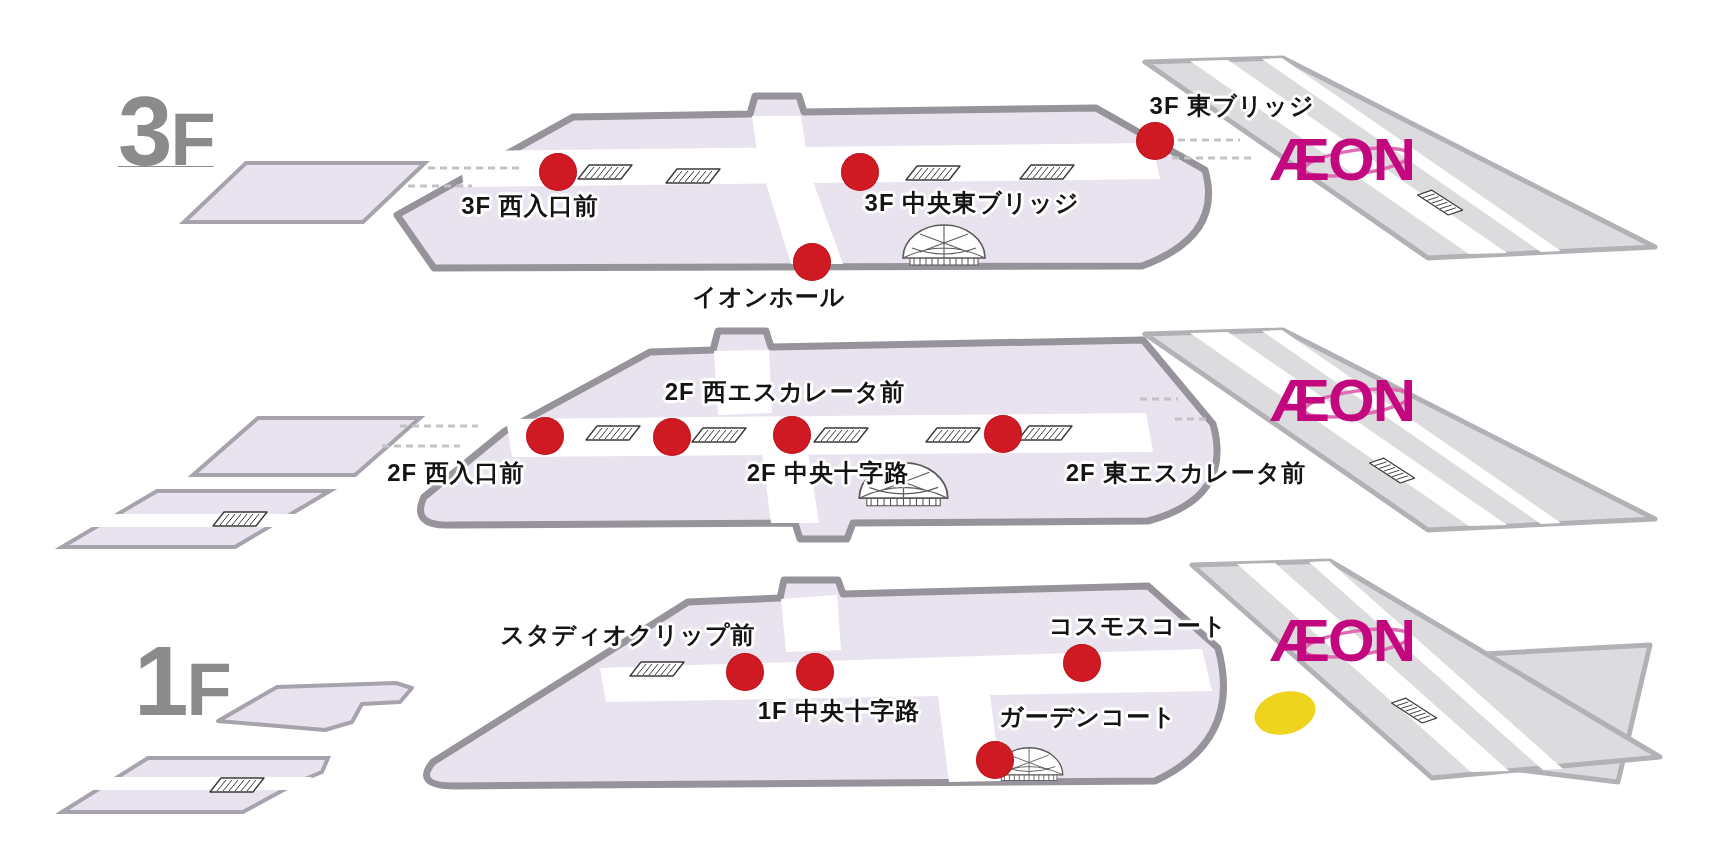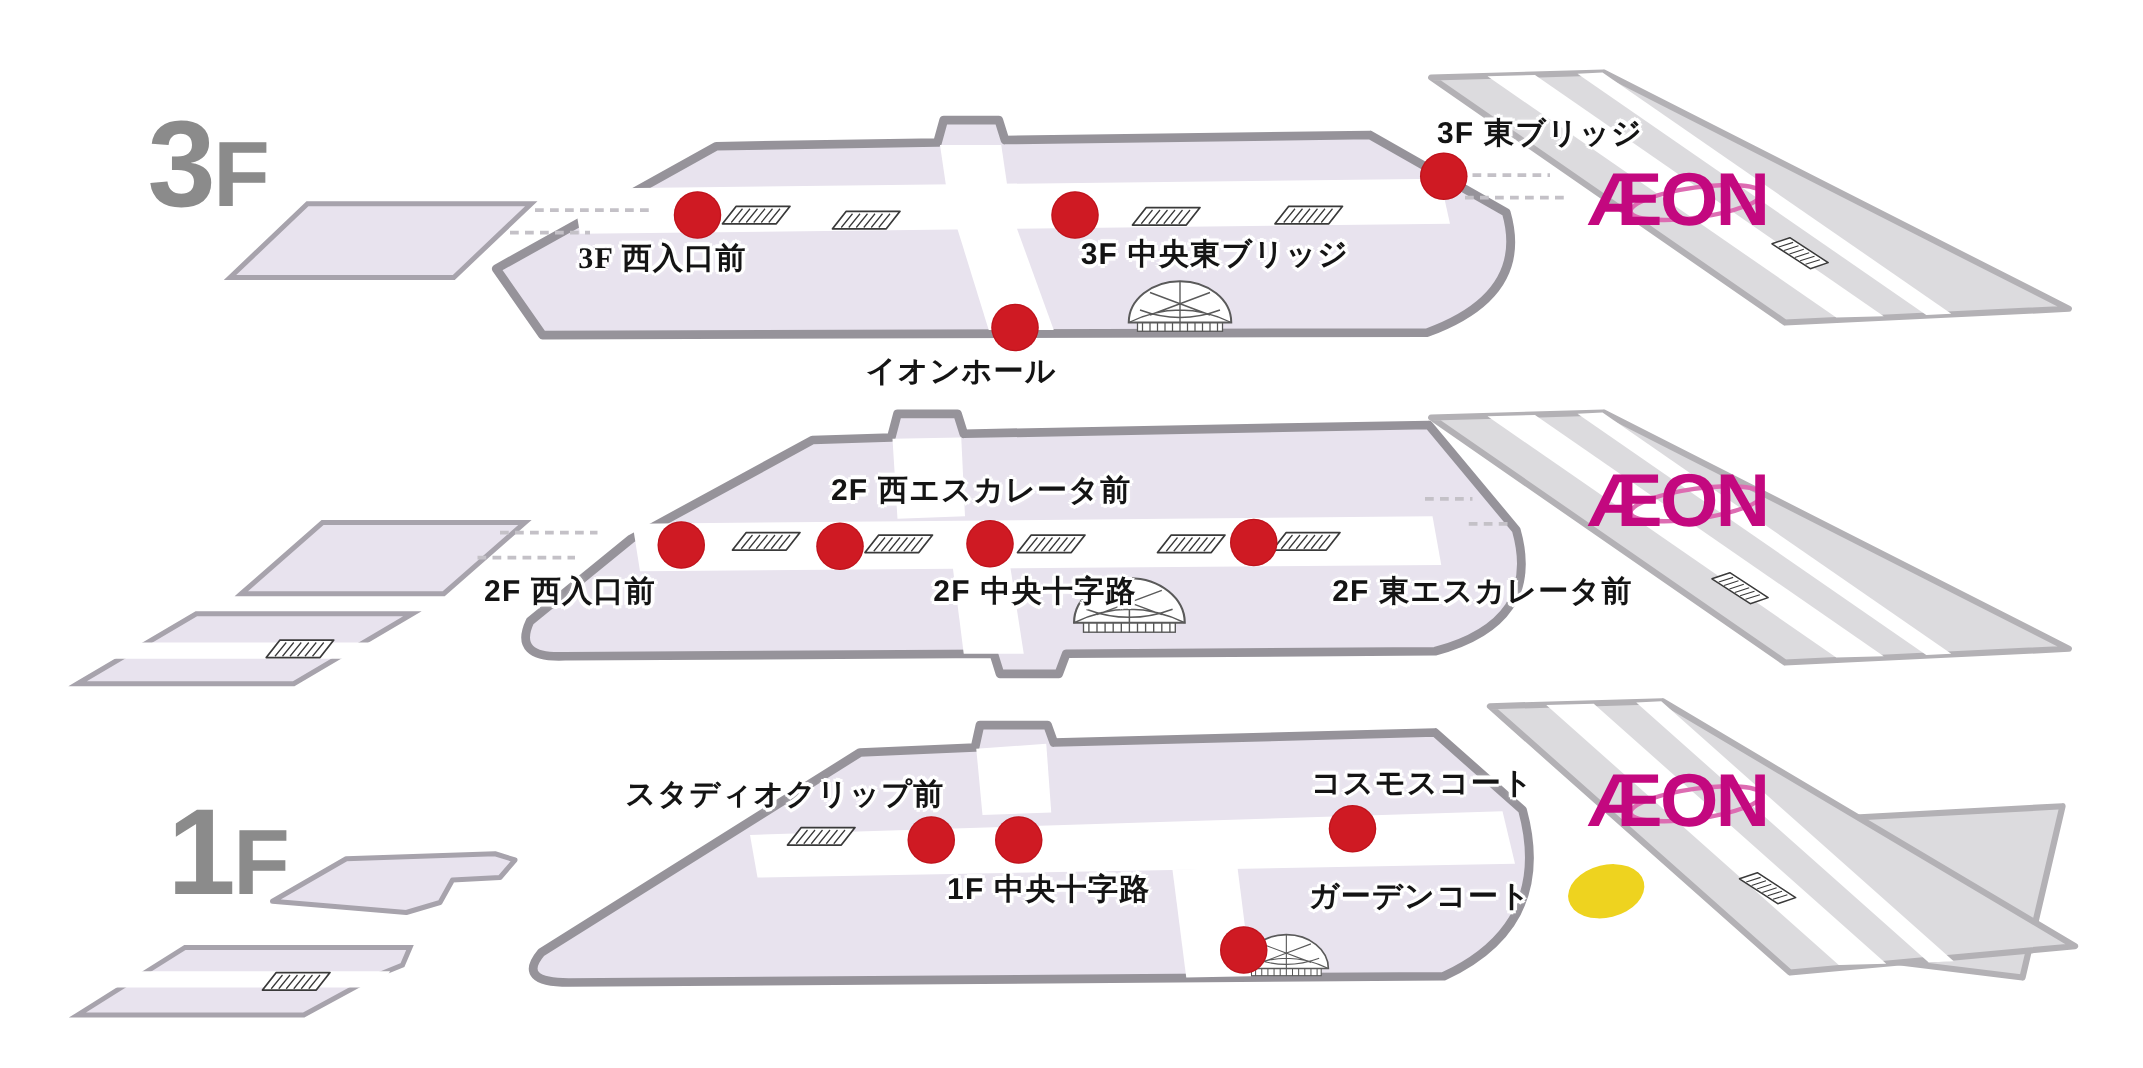--- a/index.html
+++ b/index.html
@@ -119,21 +119,21 @@
       <polygon points="600,668 1202,649 1212,691 606,702" fill="#fff"></polygon>
       <polygon points="938,696 990,694 1001,781 949,782" fill="#fff"></polygon>
       <polygon points="781,599 837,595 841,650 786,652" fill="#fff"></polygon>
       <use href="#esc" width="58" height="20" transform="translate(628,659)"></use>
       <use href="#dome" width="88" height="50" transform="translate(993,742) scale(0.82)"></use>
     </g>
 
     <ellipse cx="1285" cy="713" rx="31" ry="21" transform="rotate(-14 1285 713)" fill="#eed31f" id="highlight-ellipse"></ellipse>
   </svg>
 
-  <div class="fl fl-3f" style="color: rgb(139, 139, 139);"><span class="n">3</span><span class="s">F</span></div>
+  <div class="fl fl-3f" style="color: rgb(139, 139, 139); text-decoration: underline;"><span class="n">3</span><span class="s">F</span></div>
   <div class="fl fl-1f" style="color: rgb(139, 139, 139);"><span class="n">1</span><span class="s">F</span></div>
 
   <div class="aeon aeon-3f">
     <svg width="176" height="66" viewBox="0 0 176 66">
       <ellipse cx="103" cy="34" rx="53" ry="12" transform="rotate(-8 103 34)" fill="none" stroke="#dd6cb2" stroke-width="3.5"></ellipse>
       <text x="88" y="52" text-anchor="middle" font-size="60" font-weight="bold" letter-spacing="-2" fill="#c3087f">ÆON</text>
     </svg>
   </div>
   <div class="aeon aeon-2f">
     <svg width="176" height="66" viewBox="0 0 176 66">
@@ -143,21 +143,21 @@
   </div>
   <div class="aeon aeon-1f">
     <svg width="176" height="66" viewBox="0 0 176 66">
       <ellipse cx="103" cy="34" rx="53" ry="12" transform="rotate(-8 103 34)" fill="none" stroke="#dd6cb2" stroke-width="3.5"></ellipse>
       <text x="88" y="52" text-anchor="middle" font-size="60" font-weight="bold" letter-spacing="-2" fill="#c3087f">ÆON</text>
     </svg>
   </div>
 
   <div id="markers">
       <div class="dot" style="left: 539px; top: 153px; background: rgb(207, 26, 35);"></div>
-      <div class="map-label" style="left: 530px; top: 206px; font-family: Liberation Serif, serif;">3F 西入口前</div>
+      <div class="map-label" style="left: 530px; top: 206px;">3F 西入口前</div>
       <div class="dot" style="left: 841px; top: 153px; background: rgb(207, 26, 35);"></div>
       <div class="map-label" style="left: 972px; top: 203px;">3F 中央東ブリッジ</div>
       <div class="dot" style="left: 1136px; top: 122px; background: rgb(207, 26, 35);"></div>
       <div class="map-label" style="left: 1232px; top: 106px;">3F 東ブリッジ</div>
       <div class="dot" style="left: 793px; top: 243px; background: rgb(207, 26, 35);"></div>
       <div class="map-label" style="left: 769px; top: 297px;">イオンホール</div>
       <div class="dot" style="left: 526px; top: 417px; background: rgb(207, 26, 35);"></div>
       <div class="map-label" style="left: 456px; top: 473px;">2F 西入口前</div>
       <div class="dot" style="left: 653px; top: 418px; background: rgb(207, 26, 35);"></div>
       <div class="map-label" style="left: 785px; top: 392px;">2F 西エスカレータ前</div>
@@ -165,15 +165,15 @@
       <div class="map-label" style="left: 828px; top: 473px;">2F 中央十字路</div>
       <div class="dot" style="left: 984px; top: 415px; background: rgb(207, 26, 35);"></div>
       <div class="map-label" style="left: 1186px; top: 473px;">2F 東エスカレータ前</div>
       <div class="dot" style="left: 726px; top: 653px; background: rgb(207, 26, 35);"></div>
       <div class="map-label" style="left: 628px; top: 635px;">スタディオクリップ前</div>
       <div class="dot" style="left: 796px; top: 653px; background: rgb(207, 26, 35);"></div>
       <div class="map-label" style="left: 839px; top: 711px; text-align: center;">1F 中央十字路</div>
       <div class="dot" style="left: 1063px; top: 644px; background: rgb(207, 26, 35);"></div>
       <div class="map-label" style="left: 1138px; top: 626px;">コスモスコート</div>
       <div class="dot" style="left: 976px; top: 741px; background: rgb(207, 26, 35);"></div>
-      <div class="map-label" style="left: 1088px; top: 717px; margin-left: 48px;">ガーデンコート</div>
+      <div class="map-label" style="left: 1088px; top: 717px;">ガーデンコート</div>
     </div>
 </div>
 
 </body></html>

